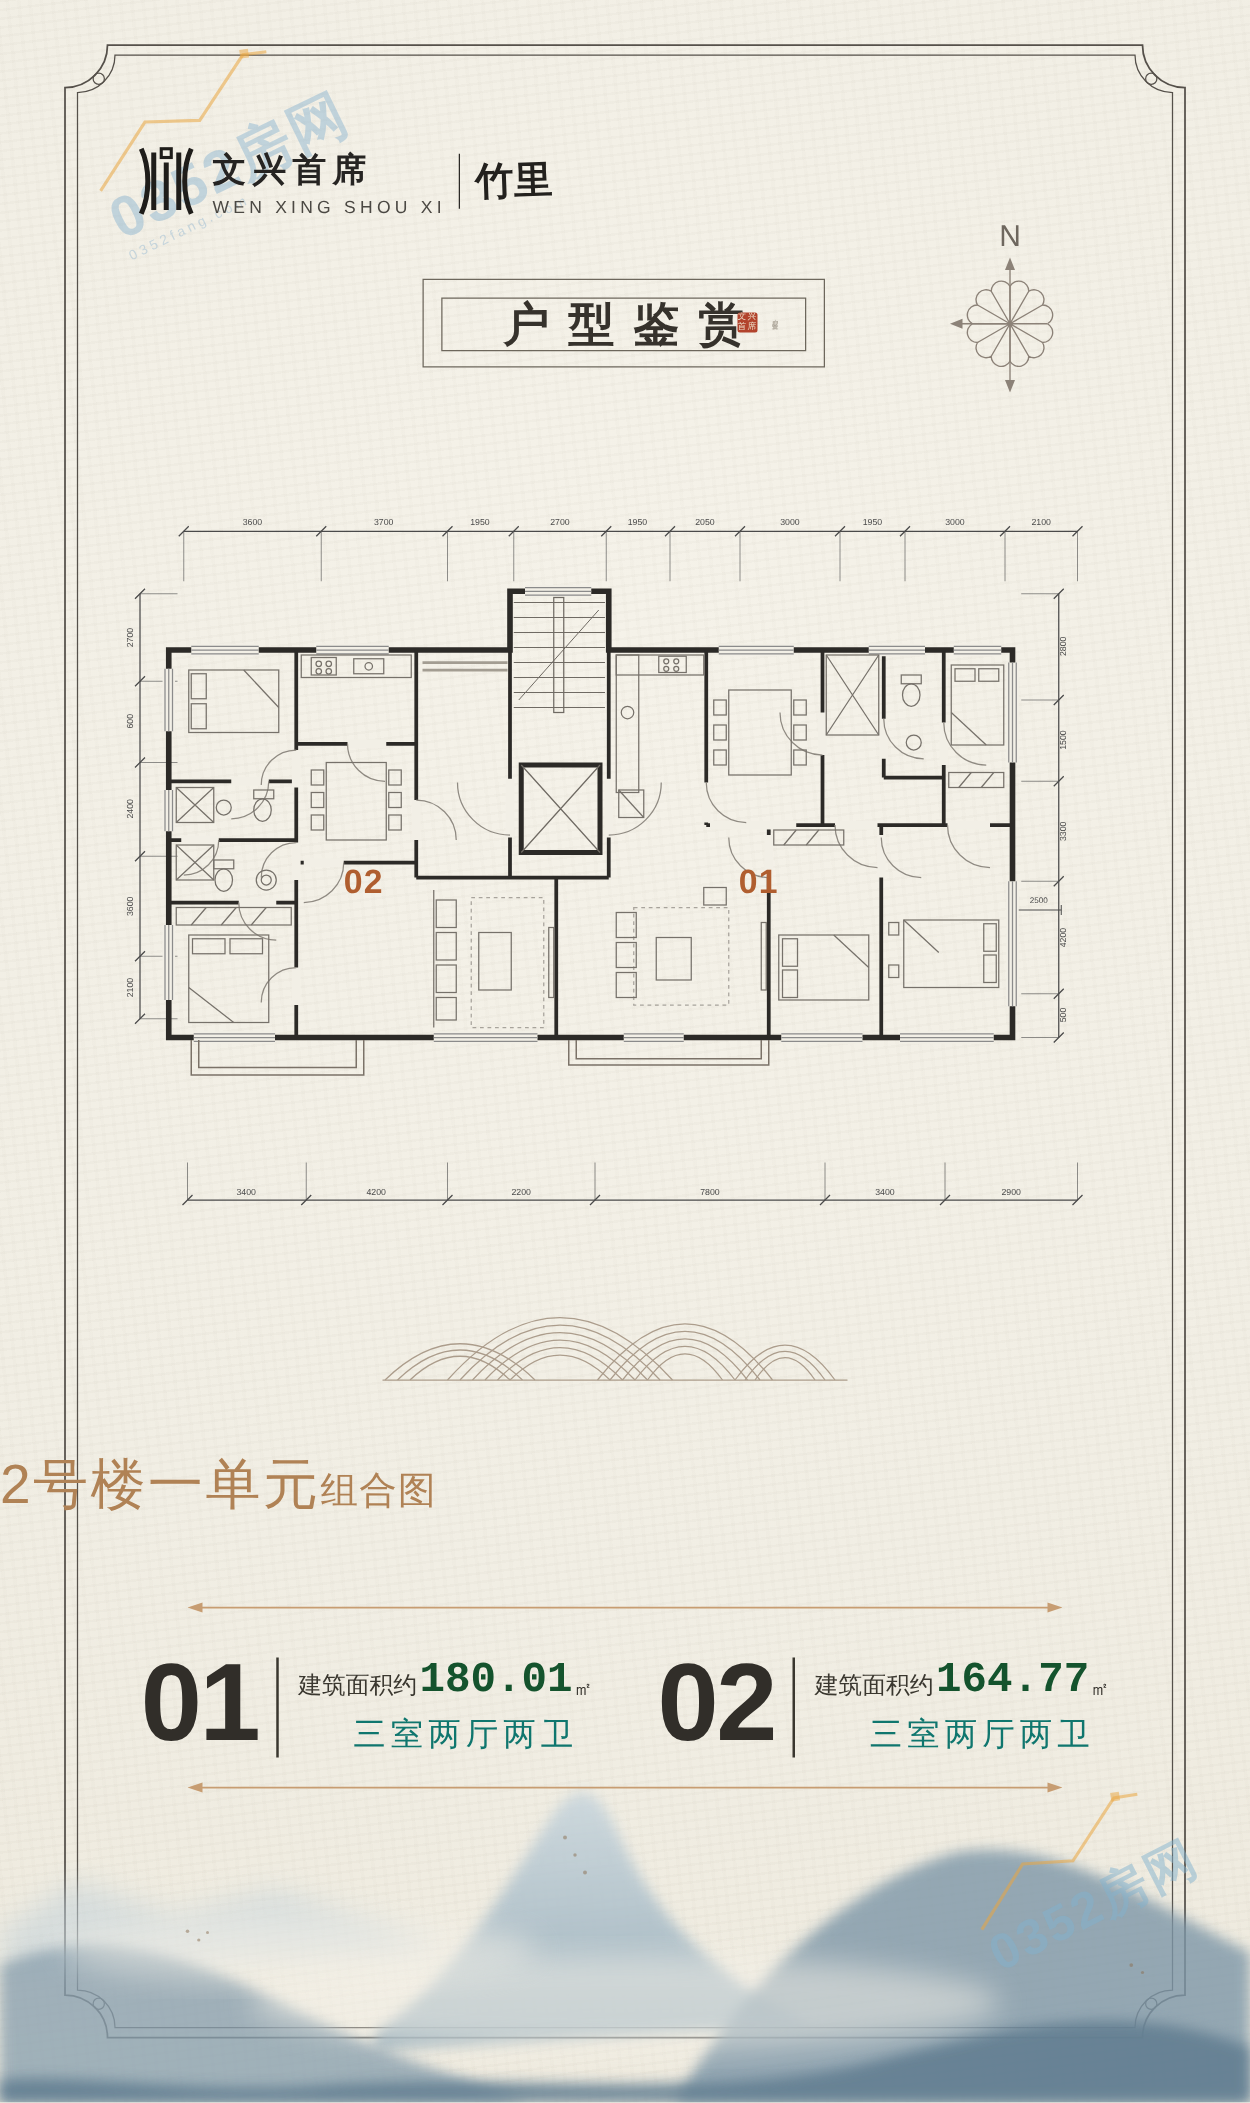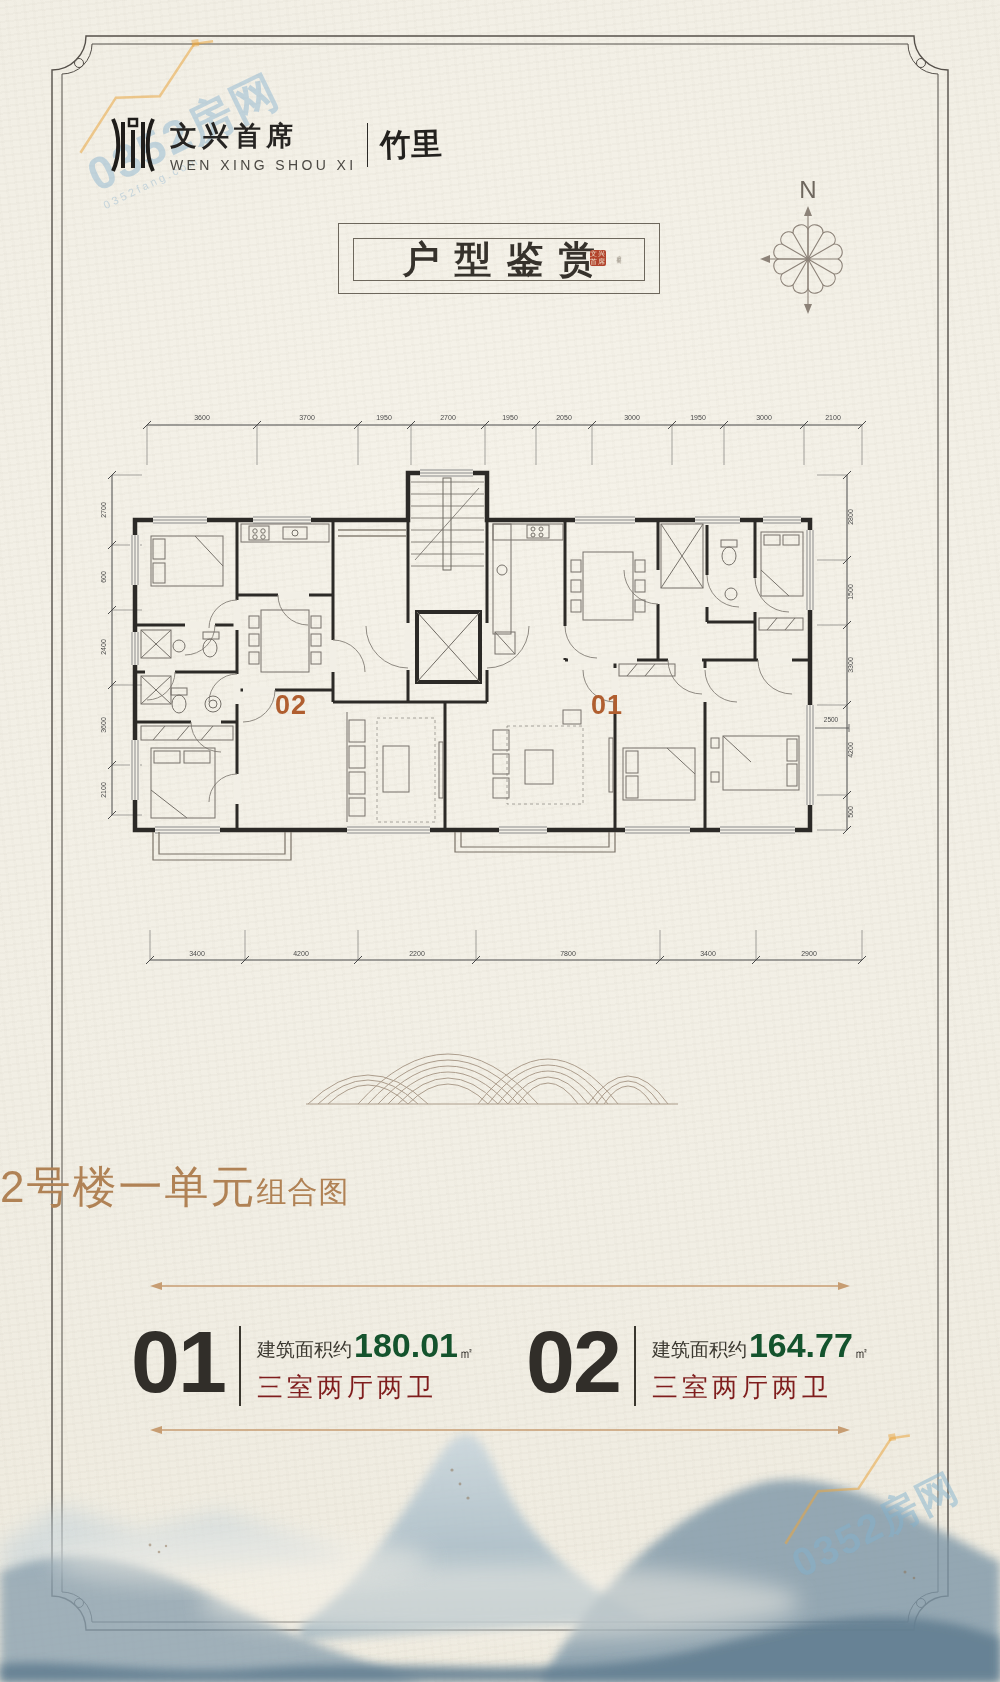--- a/index.html
+++ b/index.html
@@ -51,25 +51,25 @@
   .caption{left:0;right:0;top:1158px;z-index:4;color:#b08255;}
   .caption .main{font-size:44px;letter-spacing:2px;}
   .caption .sub{font-size:30px;letter-spacing:1px;}
   .divider{left:150px;width:700px;z-index:4;}
   .d1{top:1280px;} .d2{top:1424px;}
   .info-row{left:0;right:0;top:1322px;z-index:4;display:flex;justify-content:center;gap:52px;}
   .unit-group{display:flex;align-items:flex-start;}
   .unit-no{font-size:88px;font-weight:700;line-height:.92;color:#312e29;letter-spacing:-2px;}
   .unit-div{width:2px;height:80px;background:#3a372f;margin:4px 16px 0 14px;}
   .unit-col{padding-top:6px;}
-  .area-line{display:flex;align-items:flex-end;line-height:1;}
+  .area-line{display:flex;align-items:flex-end;line-height:1;font-family:Liberation Mono, monospace;}
   .area-prefix{font-size:19px;color:#3a372f;padding-bottom:3px;}
   .area-num{font-size:34px;font-weight:700;color:#14532d;margin-left:2px;}
   .area-unit{font-size:15px;color:#312e29;padding-bottom:2px;margin-left:1px;}
-  .rooms-line{font-size:26px;letter-spacing:4px;color:#7f1d1d;margin-top:8px;}
+  .rooms-line{font-size:26px;letter-spacing:4px;color:#0f766e;margin-top:8px;margin-left:44px;}
 
   .plan{left:95px;top:370px;z-index:4;}
   .frame{left:0;top:0;z-index:1;}
   .watercolor{left:0;top:1360px;z-index:2;}
   .mtn-lines{left:298px;top:986px;z-index:2;}
 </style>
 </head>
 <body>
 
 <div class="texture"></div>

